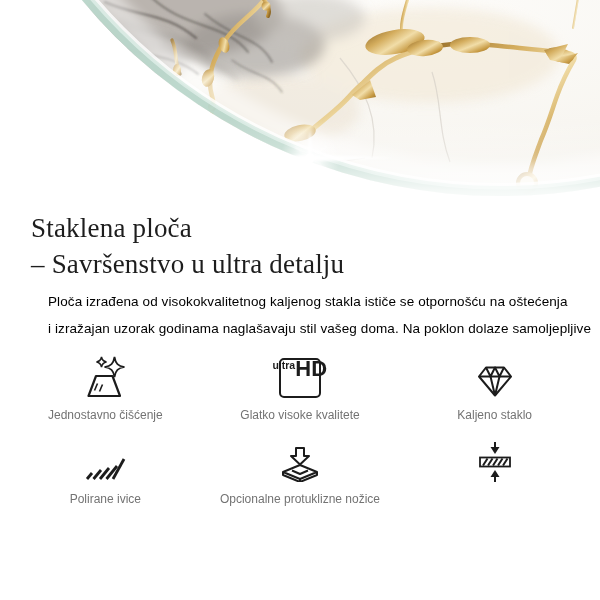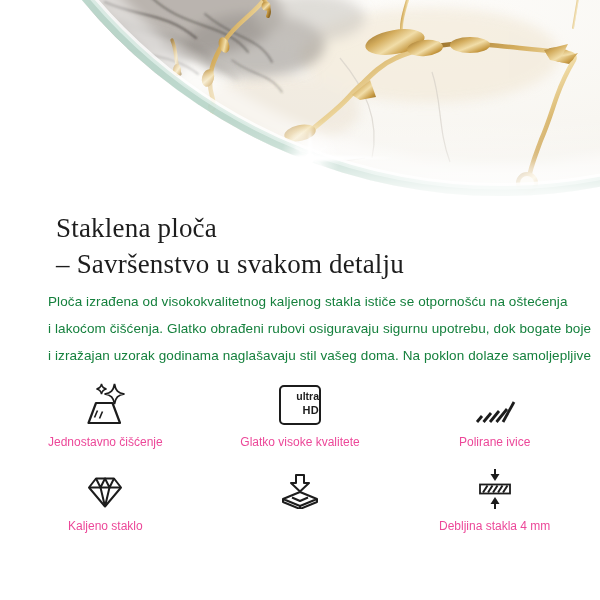--- a/index.html
+++ b/index.html
@@ -1,34 +1,34 @@
 <!DOCTYPE html>
 <html><head>
 <meta charset="utf-8">
 <style>
   html,body{margin:0;padding:0;background:#ffffff;}
   .page{position:relative;width:600px;height:600px;background:#fff;overflow:hidden;
         font-family:"Liberation Sans","DejaVu Sans",sans-serif;}
   .hero{width:600px;height:210px;overflow:hidden;}
   .hero svg{display:block;}
-  h1.title{margin:0;padding:0 40px 0 56px;
+  h1.title{margin:0;padding:0 40px 0 31px;
         font-family:"Liberation Serif","DejaVu Serif",serif;font-weight:400;
         font-size:27px;line-height:36px;color:#1d1d1d;letter-spacing:.2px;}
   .desc{margin:6px 0 0;padding:0 30px 0 48px;font-size:13.5px;line-height:27px;
-        color:#15803d;letter-spacing:.1px;}
+        color:#000000;letter-spacing:.1px;}
   .desc span{display:block;white-space:nowrap;}
   .features{margin:12px 8px 0;display:grid;grid-template-columns:repeat(3,1fr);row-gap:16px;}
   .feature{display:flex;flex-direction:column;align-items:center;}
   .fi{height:44px;display:flex;align-items:flex-end;justify-content:center;}
-  .flabel{margin-top:10px;font-size:12px;line-height:14px;color:#ec4899;text-align:center;}
+  .flabel{margin-top:10px;font-size:12px;line-height:14px;color:#737373;text-align:center;}
   .uhd{width:38px;height:36px;border:2px solid #1c1c1c;border-radius:5px;
-       display:flex;flex-direction:column;align-items:flex-end;justify-content:center;
+       display:flex;flex-direction:row;align-items:flex-start;justify-content:center;
        color:#1c1c1c;}
   .uhd-top{font-size:10.5px;font-weight:700;line-height:11px;}
-  .uhd-bottom{font-size:11px;font-weight:700;line-height:17px;letter-spacing:.3px;}
+  .uhd-bottom{font-size:22px;font-weight:700;line-height:17px;letter-spacing:.3px;}
   .ic{stroke:#1c1c1c;fill:none;}
 </style>
 </head>
 <body>
 
 <div class="page">
 
   <div class="hero">
     <svg width="600" height="210" viewBox="0 0 600 210" xmlns="http://www.w3.org/2000/svg">
       <defs>
@@ -151,26 +151,25 @@
           <path d="M295,147 L326,169"></path>
           <path d="M326,147 L295,169"></path>
         </g>
         <circle cx="310" cy="158" r="4.5" fill="#ffffff"></circle>
       </g>
     </svg>
   </div>
 
   <h1 class="title">
     <span>Staklena ploča</span><br>
-    <span>– Savršenstvo u svakom detalju</span>
+    <span>– Savršenstvo u ultra detalju</span>
   </h1>
 
   <p class="desc">
     <span>Ploča izrađena od visokokvalitetnog kaljenog stakla ističe se otpornošću na oštećenja</span>
-    <span>i lakoćom čišćenja. Glatko obrađeni rubovi osiguravaju sigurnu upotrebu, dok bogate boje</span>
     <span>i izražajan uzorak godinama naglašavaju stil vašeg doma. Na poklon dolaze samoljepljive</span>
   </p>
 
   <div class="features">
 
     <div class="feature">
       <div class="fi">
         <svg width="44" height="42" viewBox="0 0 44 42">
           <path class="ic" d="M13,20 H29.5 L37,40 H5.5 Z" stroke-width="2.2" stroke-linejoin="round"></path>
           <path class="ic" d="M11.5,34.5 L14.5,27.5" stroke-width="1.6"></path>
@@ -183,79 +182,79 @@
     </div>
 
     <div class="feature">
       <div class="fi">
         <div class="uhd">
           <span class="uhd-top">ultra</span>
           <span class="uhd-bottom">HD</span>
         </div>
       </div>
       <div class="flabel">Glatko visoke kvalitete</div>
+    </div>
+
+    <div class="feature">
+      <div class="fi">
+        <svg width="38" height="33" viewBox="0 0 38 33">
+          <g class="ic" stroke-width="2" stroke-linejoin="round">
+            <path d="M3,11.5 L10,2.5 H28 L35,11.5 L19,30.5 Z"></path>
+            <path d="M3,11.5 H35"></path>
+            <path d="M10,2.5 L14.5,11.5 L19,2.5 L23.5,11.5 L28,2.5"></path>
+            <path d="M14.5,11.5 L19,30.5 M23.5,11.5 L19,30.5"></path>
+          </g>
+        </svg>
+      </div>
+      <div class="flabel">Kaljeno staklo</div>
     </div>
 
     <div class="feature">
       <div class="fi">
         <svg width="44" height="36" viewBox="0 0 44 36">
           <g class="ic" stroke-width="2.8">
             <path d="M4,33 L9,27"></path>
             <path d="M10.5,33 L18,24"></path>
             <path d="M17,33 L26,22"></path>
             <path d="M23.5,33 L34,20"></path>
             <path d="M30,33 L41,13"></path>
           </g>
         </svg>
       </div>
       <div class="flabel">Polirane ivice</div>
     </div>
 
     <div class="feature">
       <div class="fi">
-        <svg width="38" height="33" viewBox="0 0 38 33">
-          <g class="ic" stroke-width="2" stroke-linejoin="round">
-            <path d="M3,11.5 L10,2.5 H28 L35,11.5 L19,30.5 Z"></path>
-            <path d="M3,11.5 H35"></path>
-            <path d="M10,2.5 L14.5,11.5 L19,2.5 L23.5,11.5 L28,2.5"></path>
-            <path d="M14.5,11.5 L19,30.5 M23.5,11.5 L19,30.5"></path>
-          </g>
-        </svg>
-      </div>
-      <div class="flabel">Kaljeno staklo</div>
-    </div>
-
-    <div class="feature">
-      <div class="fi">
         <svg width="40" height="36" viewBox="0 0 40 36">
           <g class="ic" stroke-width="2" stroke-linejoin="round">
             <path d="M20,19 L37,26 L20,33 L3,26 Z"></path>
             <path d="M3,26 V29 L20,36 L37,29 V26"></path>
             <path d="M20,33 V36"></path>
             <path d="M12,24.5 L20,28 L28,24.5"></path>
             <path d="M16,2 H24 V10 H29 L20,18.5 L11,10 H16 Z"></path>
           </g>
         </svg>
       </div>
+      <div class="flabel">Opcionalne protuklizne nožice</div>
     </div>
 
     <div class="feature">
       <div class="fi">
         <svg width="40" height="40" viewBox="0 0 40 40">
           <rect class="ic" x="5" y="15.5" width="30" height="9" stroke-width="1.8"></rect>
           <g class="ic" stroke-width="2">
             <path d="M8,23.5 L12.5,16.5"></path>
             <path d="M13,23.5 L17.5,16.5"></path>
             <path d="M18,23.5 L22.5,16.5"></path>
             <path d="M23,23.5 L27.5,16.5"></path>
             <path d="M28,23.5 L32.5,16.5"></path>
           </g>
           <path class="ic" d="M20,0 V6" stroke-width="2"></path>
           <polygon points="15.5,5 24.5,5 20,12" fill="#1c1c1c"></polygon>
           <path class="ic" d="M20,40 V34" stroke-width="2"></path>
           <polygon points="15.5,35 24.5,35 20,28" fill="#1c1c1c"></polygon>
         </svg>
       </div>
-      <div class="flabel">Debljina stakla 4 mm</div>
     </div>
 
   </div>
 </div>
 
 </body></html>

